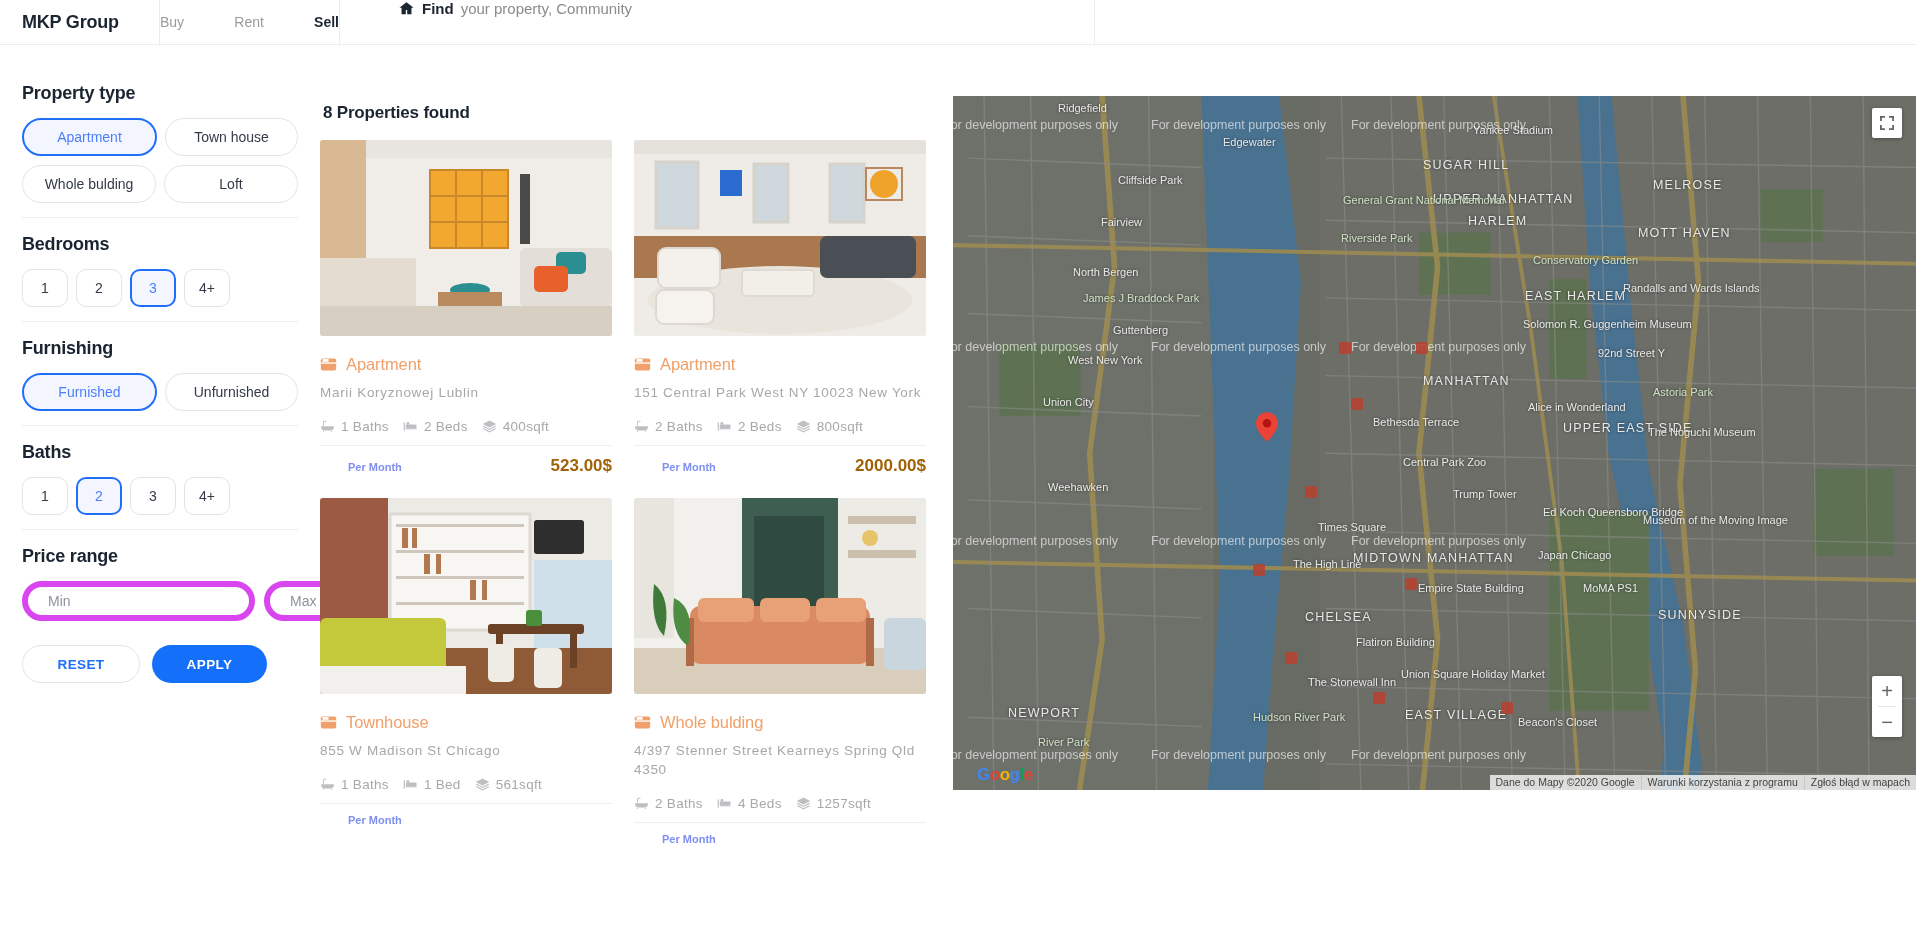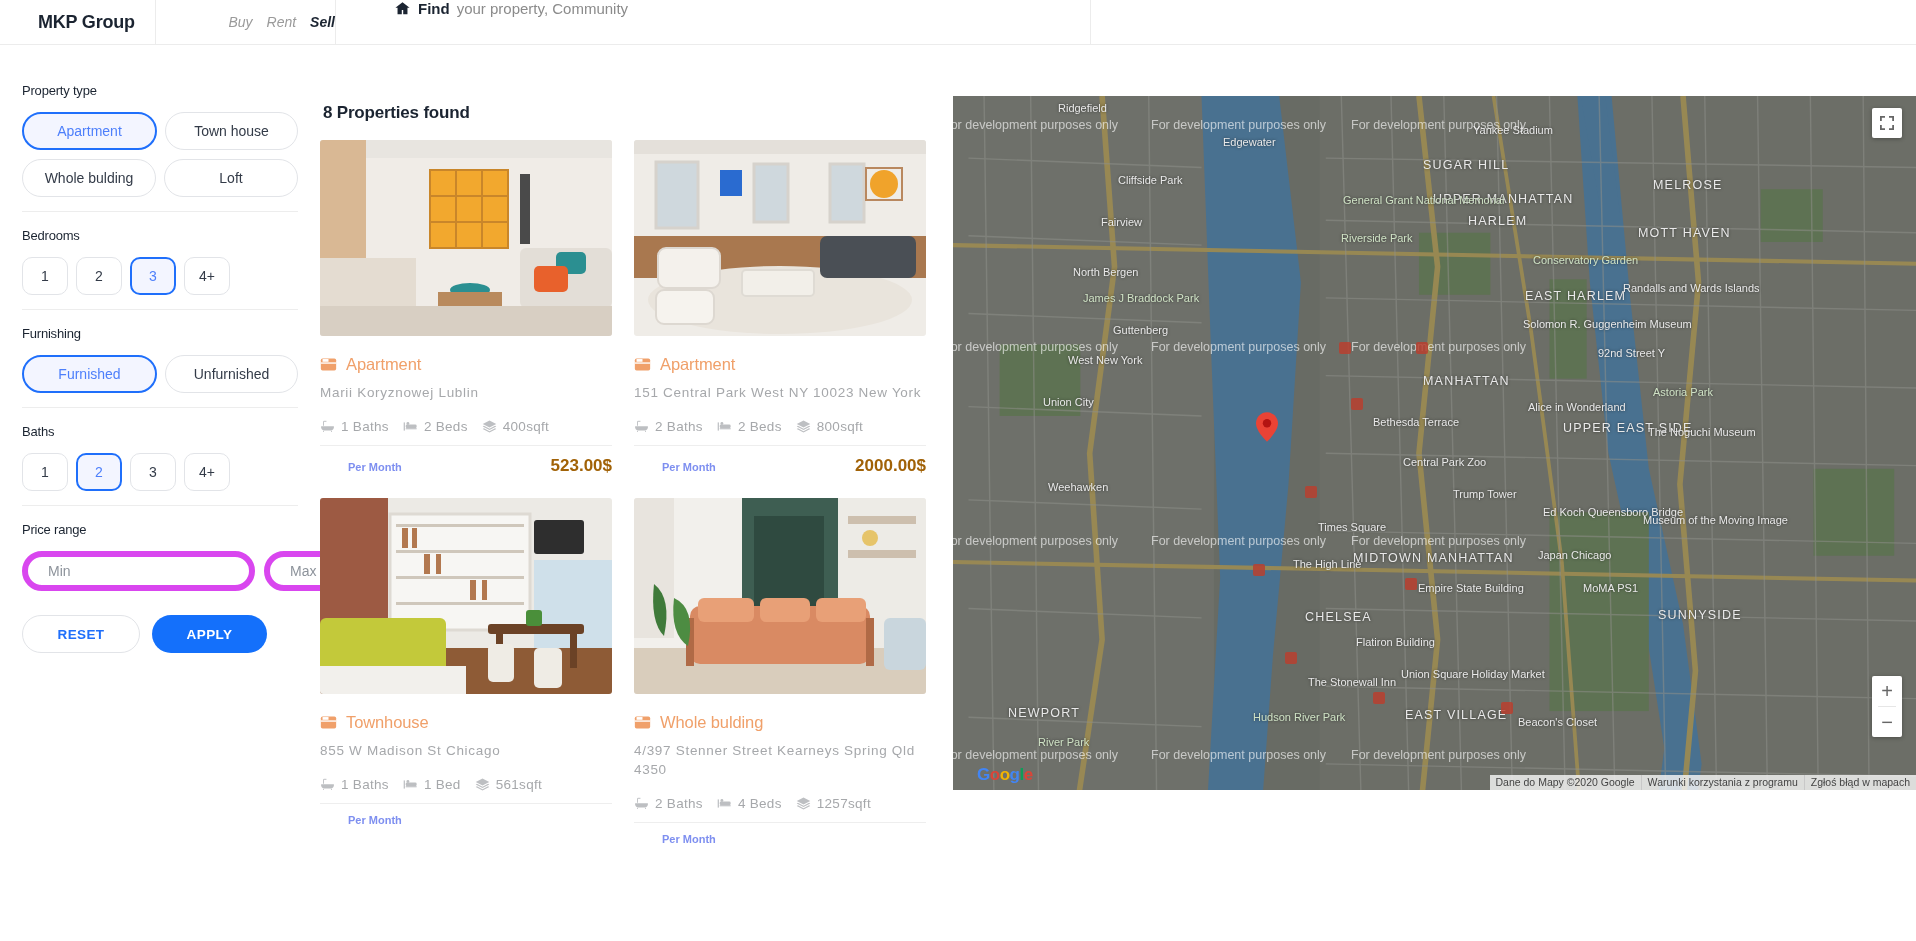--- a/index.html
+++ b/index.html
@@ -15,41 +15,39 @@
 
   
   .header {
     height: 45px;
     display: flex;
     align-items: stretch;
     border-bottom: 1px solid #ececec;
     background: #fff;
   }
   .brand-cell {
-    width: 140px;
+    width: 160px;
     display: flex;
     align-items: center;
     padding-left: 22px;
     border-right: 1px solid #ececec;
-    margin-left: 16px;
   }
   .brand {
     font-size: 18px;
     font-weight: bold;
     letter-spacing: -0.2px;
     color: #1b2431;
   }
   .nav-cell {
     width: 180px;
     display: flex;
     align-items: center;
-    justify-content: flex-end;
+    justify-content: space-between;
     gap: 14px;
     border-right: 1px solid #ececec;
-    font-style: italic;
   }
   .nav-link {
     font-size: 14px;
     color: #9a9a9a;
     cursor: pointer;
   }
   .nav-link.active {
     color: #1b2431;
     font-weight: bold;
   }
@@ -72,22 +70,22 @@
     height: 896px;
   }
 
   
   .sidebar {
     width: 320px;
     padding: 38px 22px 0 22px;
     flex: 0 0 320px;
   }
   .filter-title {
-    font-size: 13px;
-    font-weight: normal;
+    font-size: 18px;
+    font-weight: bold;
     color: #1b2431;
     margin: 0 0 14px 0;
     letter-spacing: -0.2px;
   }
   .filter-group { margin-bottom: 0; }
   .chip-row {
     display: flex;
     gap: 8px;
     margin-bottom: 9px;
   }

